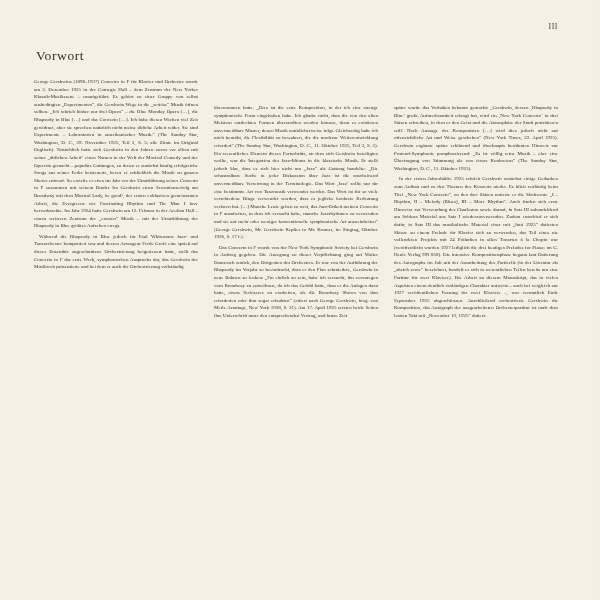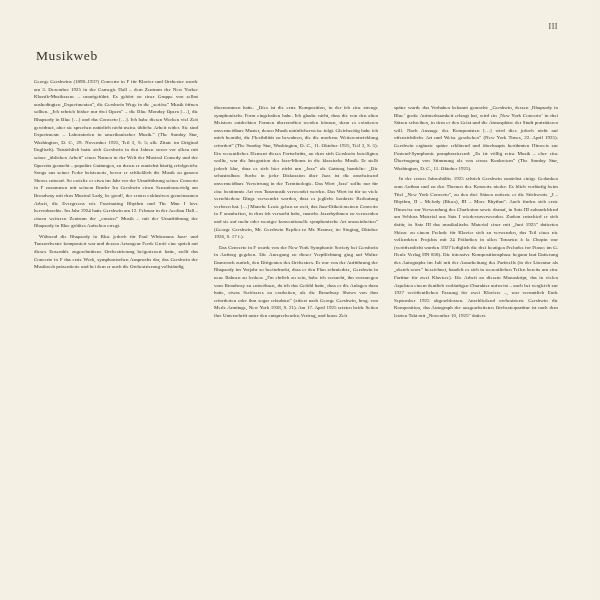--- a/index.html
+++ b/index.html
@@ -71,21 +71,21 @@
     height: 26px;
   }
 </style>
 </head>
 <body>
 
 <div class="page">
 
   <div class="folio">III</div>
 
-  <h1 class="title">Musikweb</h1>
+  <h1 class="title">Vorwort</h1>
 
   <div class="columns">
 
     <div class="col col-1">
       <p class="lead">George Gershwins (1898–1937) Concerto in F für Klavier und Orchester wurde am 3. Dezember 1925 in der Carnegie Hall – dem Zentrum der New Yorker Klassik-Musikszene – uraufgeführt. Es gehört zu einer Gruppe von selbst ausbedingten „Experimenten“, die Gershwin Wege in die „seriöse“ Musik öffnen sollten. „Ich schrieb bisher nur drei Opern“ – die Blue Monday Opera […], die Rhapsody in Blue […] und das Concerto […]. Ich habe diesen Werken viel Zeit gewidmet, aber sie sprechen natürlich nicht meine übliche Arbeit wider. Sie sind Experimente – Laboratorien in amerikanischer Musik.“ (The Sunday Star, Washington, D. C., 29. November 1925, Teil 3, S. 5; alle Zitate im Original Englisch). Tatsächlich hatte sich Gershwin in den Jahren zuvor vor allem mit seiner „üblichen Arbeit“ einen Namen in der Welt der Musical Comedy und der Operetta gemacht – populäre Gattungen, zu denen er zunächst häufig erfolgreiche Songs aus seiner Feder beisteuerte, bevor er schließlich die Musik zu ganzen Shows entwarf. So erzielte er etwa im Jahr vor der Uraufführung seines Concerto in F zusammen mit seinem Bruder Ira Gershwin einen Sensationserfolg am Broadway mit dem Musical Lady, be good!, der ersten exklusiven gemeinsamen Arbeit, die Evergreens wie Fascinating Rhythm und The Man I love hervorbrachte. Im Jahr 1924 hatte Gershwin am 12. Februar in der Aeolian Hall – einem weiteren Zentrum der „ernsten“ Musik – mit der Uraufführung der Rhapsody in Blue größtes Aufsehen erregt.</p>
       <p>Während die Rhapsody in Blue jedoch für Paul Whitemans Jazz- und Tanzorchester komponiert war und dessen Arrangeur Ferde Grofé eine sprieß auf dieses Ensemble zugeschnittene Orchestrierung beigesteuert hatte, stellt das Concerto in F das erste Werk, symphonischen Anspruchs dar, das Gershwin der Musikweb präsentierte und bei dem er auch die Orchestrierung vollständig</p>
     </div>
 
     <div class="col col-2">
       <div class="spacer-top"></div>

